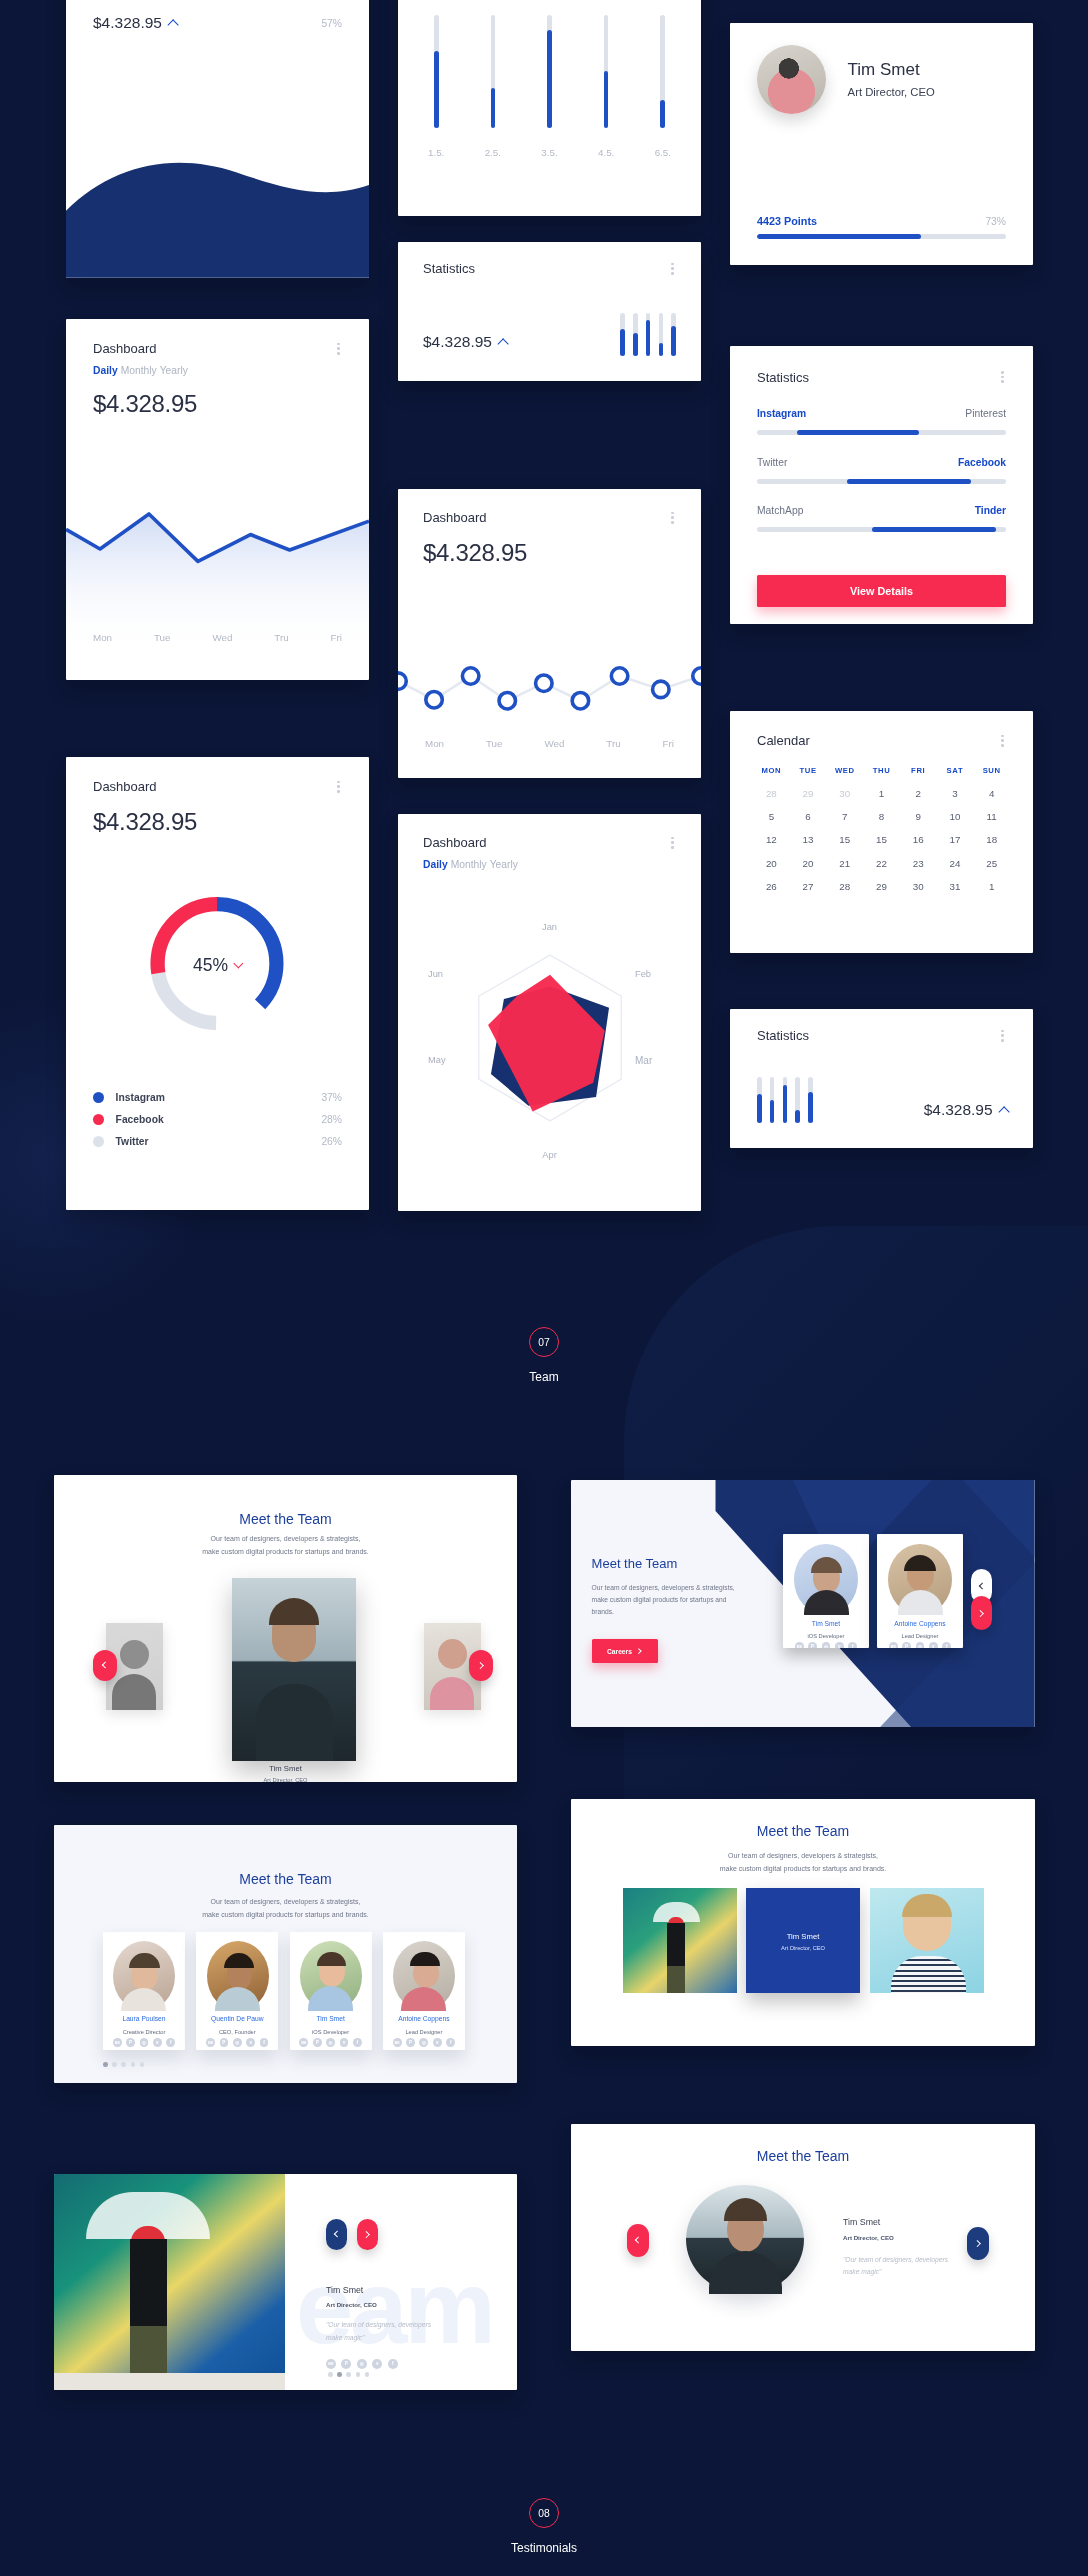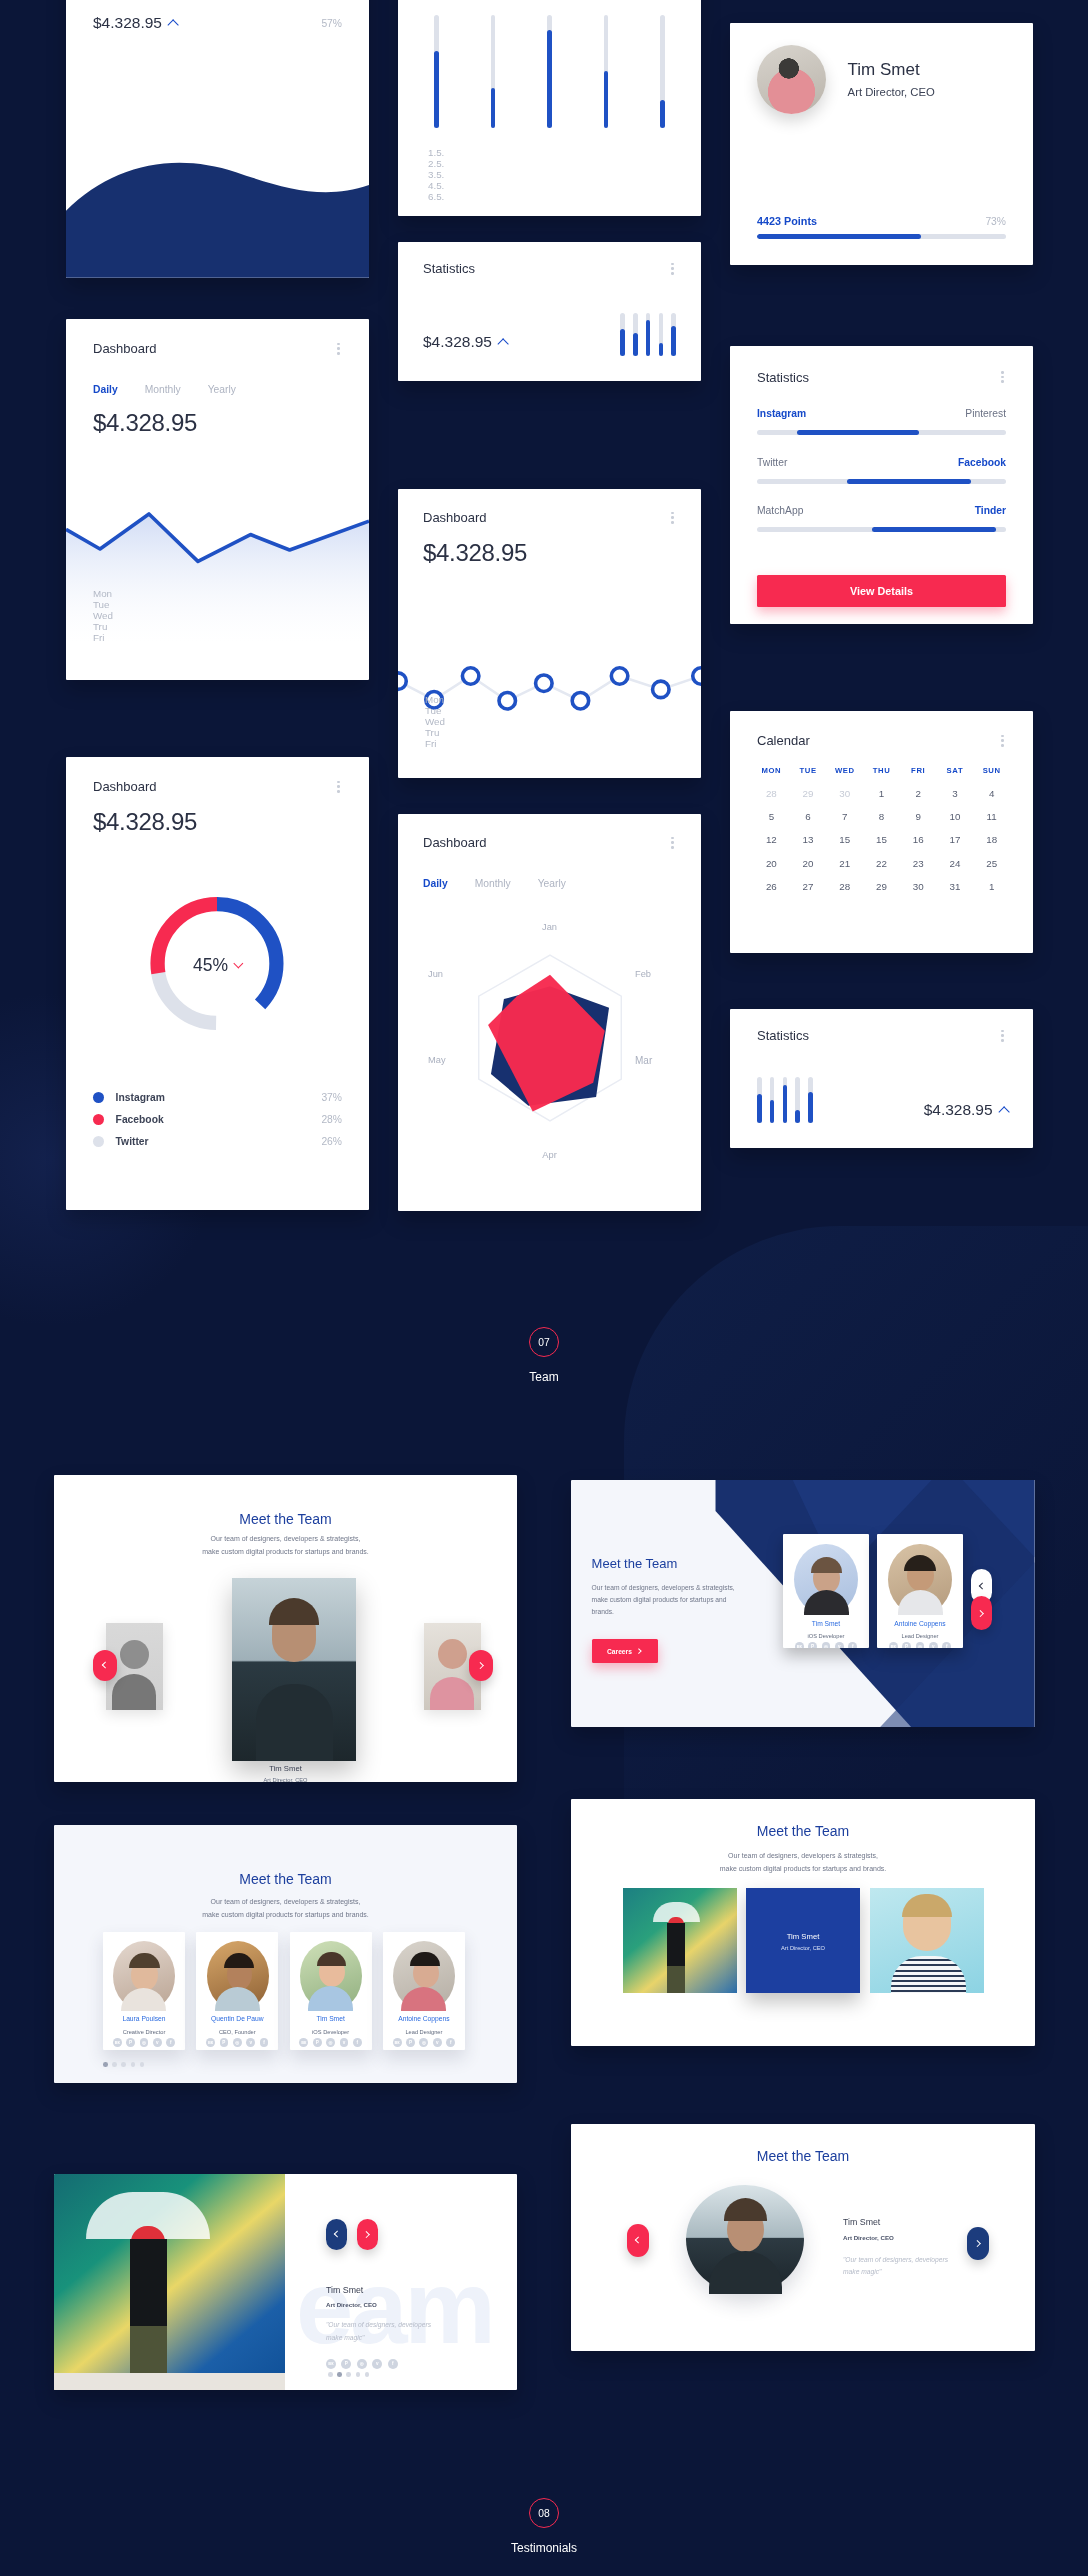--- a/index.html
+++ b/index.html
@@ -15,33 +15,33 @@
   .bg-accent2{position:absolute;left:-103px;top:979px;width:309px;height:361px;
     background:radial-gradient(circle at 50% 50%,#13214d 0%,rgba(11,22,56,0) 70%);pointer-events:none;}
 
   .card{position:absolute;background:#fff;border-radius:1px;
     box-shadow:0 9.3px 20.6px rgba(0,0,0,.22);overflow:hidden;}
   .card-head{display:flex;align-items:center;justify-content:space-between;}
   .card-title{font-size:13px;color:#2b3144;font-weight:400;}
   .kebab{display:flex;flex-direction:column;gap:2.1px;align-items:center;cursor:pointer;padding:2.1px;}
   .kebab i{width:2.6px;height:2.6px;border-radius:50%;background:#c9ced8;display:block;}
 
-  .tabs{display:flex;gap:27px;margin-top:27px;}
+  .tabs{display:flex;gap:3px;margin-top:8px;}
   .tab{font-size:10.3px;color:#aeb4c2;font-weight:400;cursor:pointer;}
   .tab.active{color:#1549c9;font-weight:700;}
 
   .amount{font-size:24px;font-weight:400;letter-spacing:-0.3px;color:#2b3144;}
   .amount-sm{font-size:15.5px;font-weight:400;color:#2b3144;}
   .pct{font-size:10.3px;color:#b3b9c6;}
   .caret-up{display:inline-block;width:8.2px;height:8.2px;border-left:1.5px solid #1549c9;
     border-top:1.5px solid #1549c9;transform:rotate(45deg);margin-left:7.2px;position:relative;top:2.1px;}
   .caret-down-red{display:inline-block;width:6.7px;height:6.7px;border-right:1.3px solid #f72a50;
     border-bottom:1.3px solid #f72a50;transform:rotate(45deg);margin-left:7.2px;position:relative;top:-2.1px;}
 
-  .xlabels{display:flex;justify-content:space-between;color:#b3b9c6;font-size:9.8px;flex-direction:column;}
+  .xlabels{display:flex;justify-content:space-between;color:#b3b9c6;font-size:9.8px;}
 
   .bar-col{display:flex;flex-direction:column;align-items:center;}
   .track{width:4.6px;border-radius:3.1px;background:#dde1ea;position:relative;display:flex;align-items:flex-end;}
   .fill{width:4.6px;border-radius:3.1px;background:#1f51c4;}
 
   .legend-row{display:flex;align-items:center;font-size:10.3px;margin-top:10.8px;}
   .legend-dot{width:11.3px;height:11.3px;border-radius:50%;margin-right:11.3px;}
   .legend-name{font-weight:700;color:#3c4356;}
   .legend-val{margin-left:auto;color:#b3b9c6;font-weight:400;}
 

